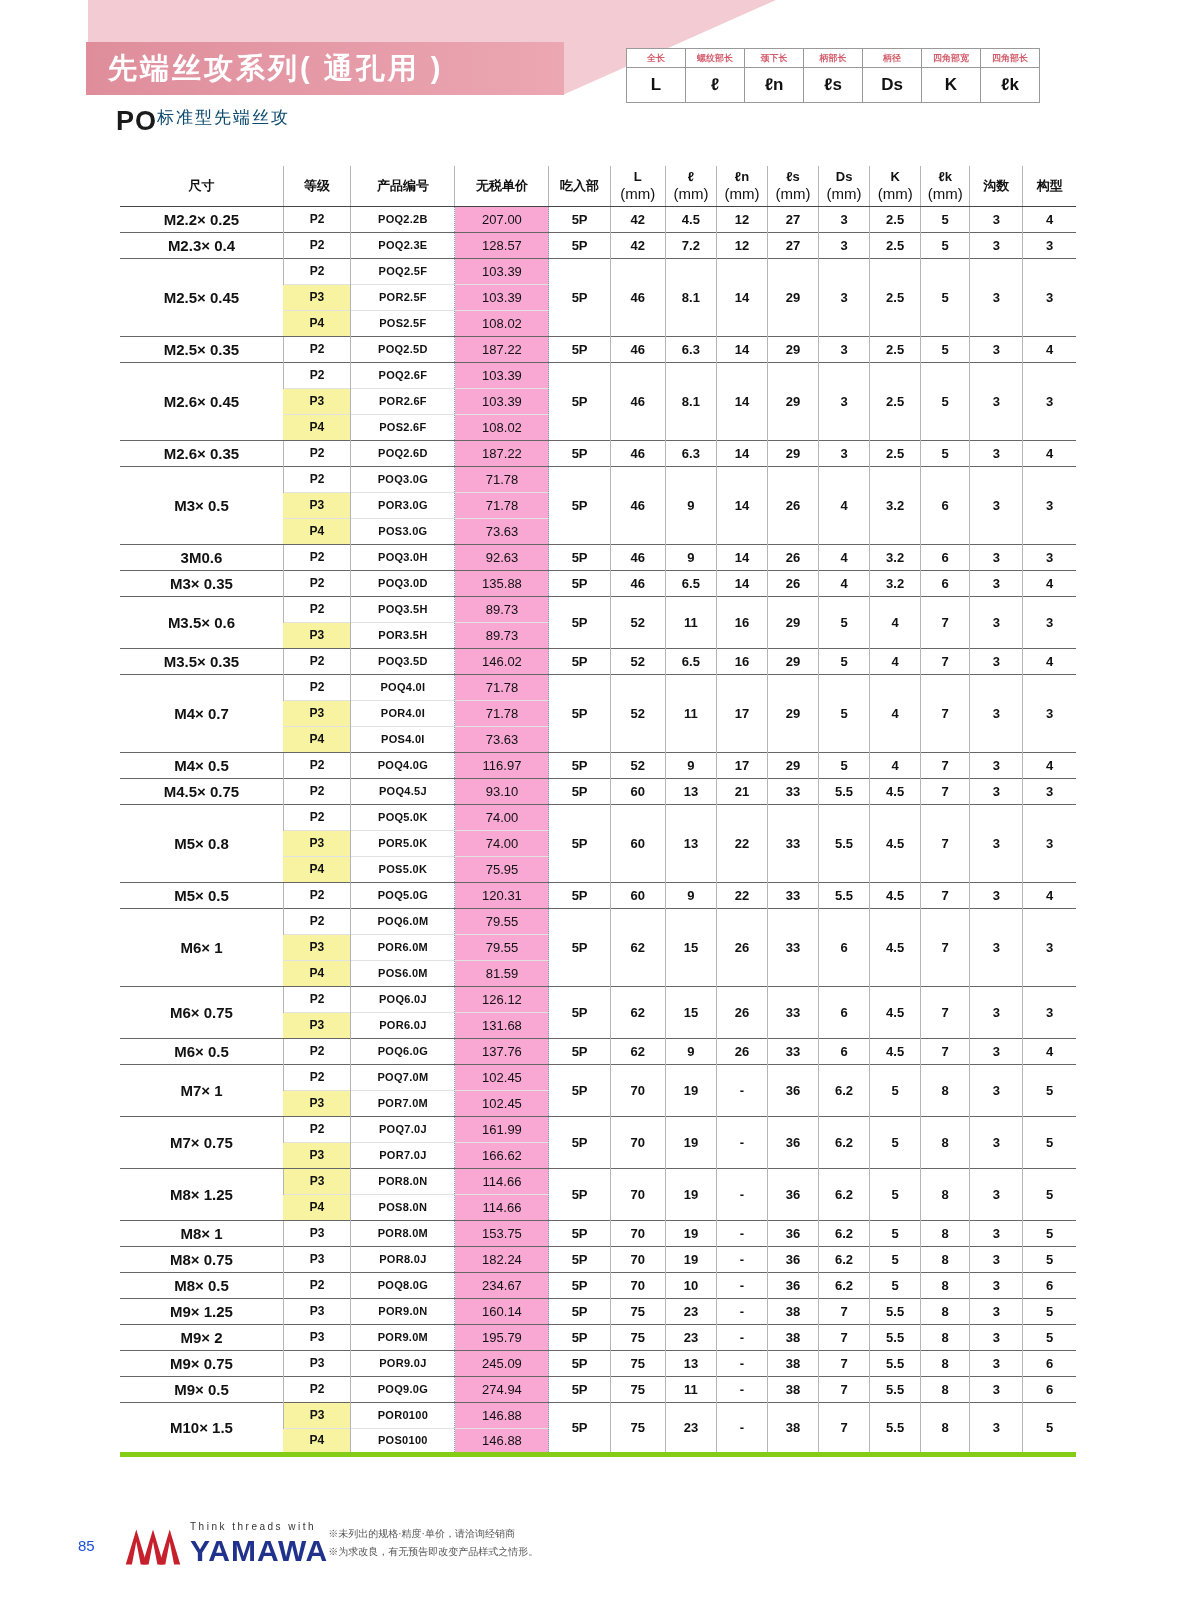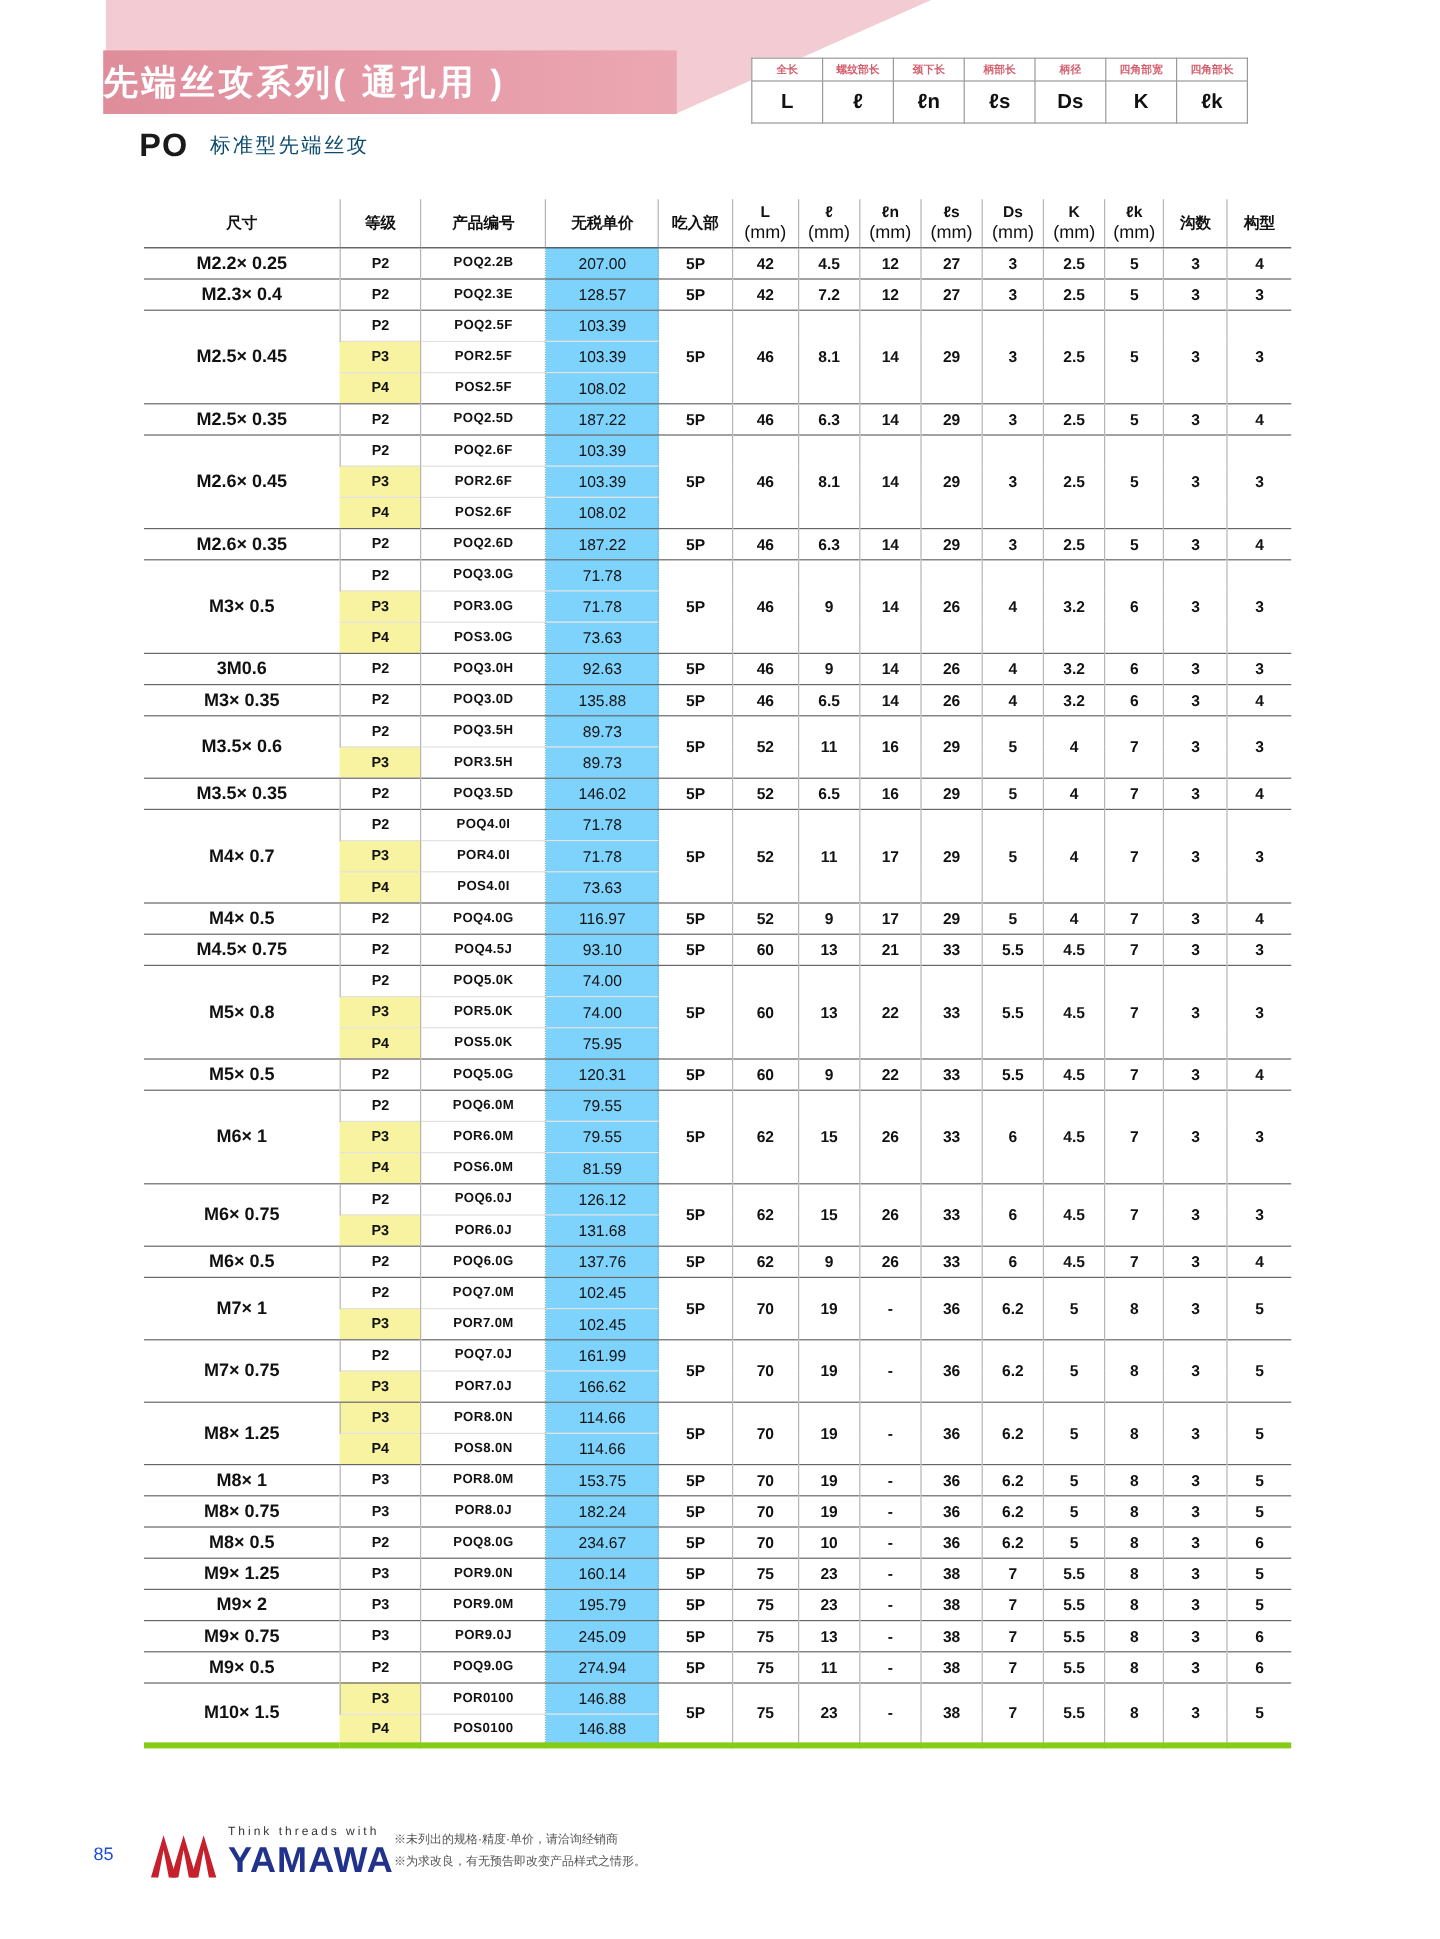--- a/index.html
+++ b/index.html
@@ -11,33 +11,33 @@
   }
   
   .deco {
     position:absolute; left:88px; top:0; width:688px; height:95px;
     background:#f2ccd2;
     clip-path:polygon(0 0, 100% 0, 69% 100%, 0 100%);
   }
   .banner {
     position:absolute; left:86px; top:42px; width:478px; height:53px;
     background:linear-gradient(90deg,#df8d9b 0%, #eba7b2 100%);
-    display:flex; align-items:center; 
+    display:flex; align-items:center; padding-left:22px;
   }
   .banner h1 { color:#fff; font-size:29px; font-weight:700; letter-spacing:3px; }
   
   .legend {
     position:absolute; left:626px; top:48px; width:414px;
     border-collapse:collapse; table-layout:fixed; background:#fff;
   }
   .legend td { border:1px solid #999; text-align:center; vertical-align:middle; }
   .legend .lgl { font-size:9px; color:#d45f6e; height:19px; font-weight:700; }
   .legend .lgs { font-size:17px; font-weight:700; height:35px; color:#111; }
   
-  .series { position:absolute; left:116px; top:106px; display:flex; align-items:center; gap:18px; }
+  .series { position:absolute; left:116px; top:106px; display:flex; align-items:flex-start; }
   .series-code { font-size:27px; font-weight:700; letter-spacing:1px; color:#1a1a1a; }
   .series-name { font-size:17px; color:#0c4a6e; letter-spacing:2px; }
   
   .main {
     position:absolute; left:120px; top:166px; width:956px;
     border-collapse:collapse; table-layout:fixed;
     border-bottom:5px solid #84cc16;
   }
   .main th {
     font-size:13px; font-weight:700; height:40px; text-align:center; vertical-align:middle;
@@ -49,21 +49,21 @@
     border-left:1px solid #b5b5b5; text-align:center; vertical-align:middle;
     font-size:13px; height:26px; padding:0 2px; color:#111;
   }
   .main td:first-child { border-left:none; }
   tr.gs td { border-top:1px solid #666; }
   td.sub { border-top:1px solid #e2e2e2; }
   td.size  { font-size:15px; font-weight:700; }
   td.grade { font-size:12px; font-weight:700; }
   td.grade.hl { background:#f8f3a0; }
   td.code  { font-size:11px; font-weight:700; letter-spacing:.3px; }
-  td.price { background:#7dd3fc; border-left:1px dotted #74a9bd; border-right:1px dotted #74a9bd; font-size:13px; font-weight:400; }
+  td.price { background:#f9a8d4; border-left:1px dotted #74a9bd; border-right:1px dotted #74a9bd; font-size:13px; font-weight:400; }
   td.afterprice { border-left:1px dotted #74a9bd; }
   td.spec { font-weight:700; }
   td.eat  { font-weight:700; }
   
   .footer { position:absolute; left:78px; top:1522px; display:flex; align-items:center; }
   .pageno { font-size:15px; color:#1d4ed8; width:46px; }
   .brand { display:flex; align-items:flex-end; gap:8px; }
   .logo { width:58px; height:42px; }
   .brand-text { display:flex; flex-direction:column; line-height:1.05; padding-bottom:2px; }
   .tagline { font-size:10px; letter-spacing:2.5px; color:#333; margin-bottom:2px; }

